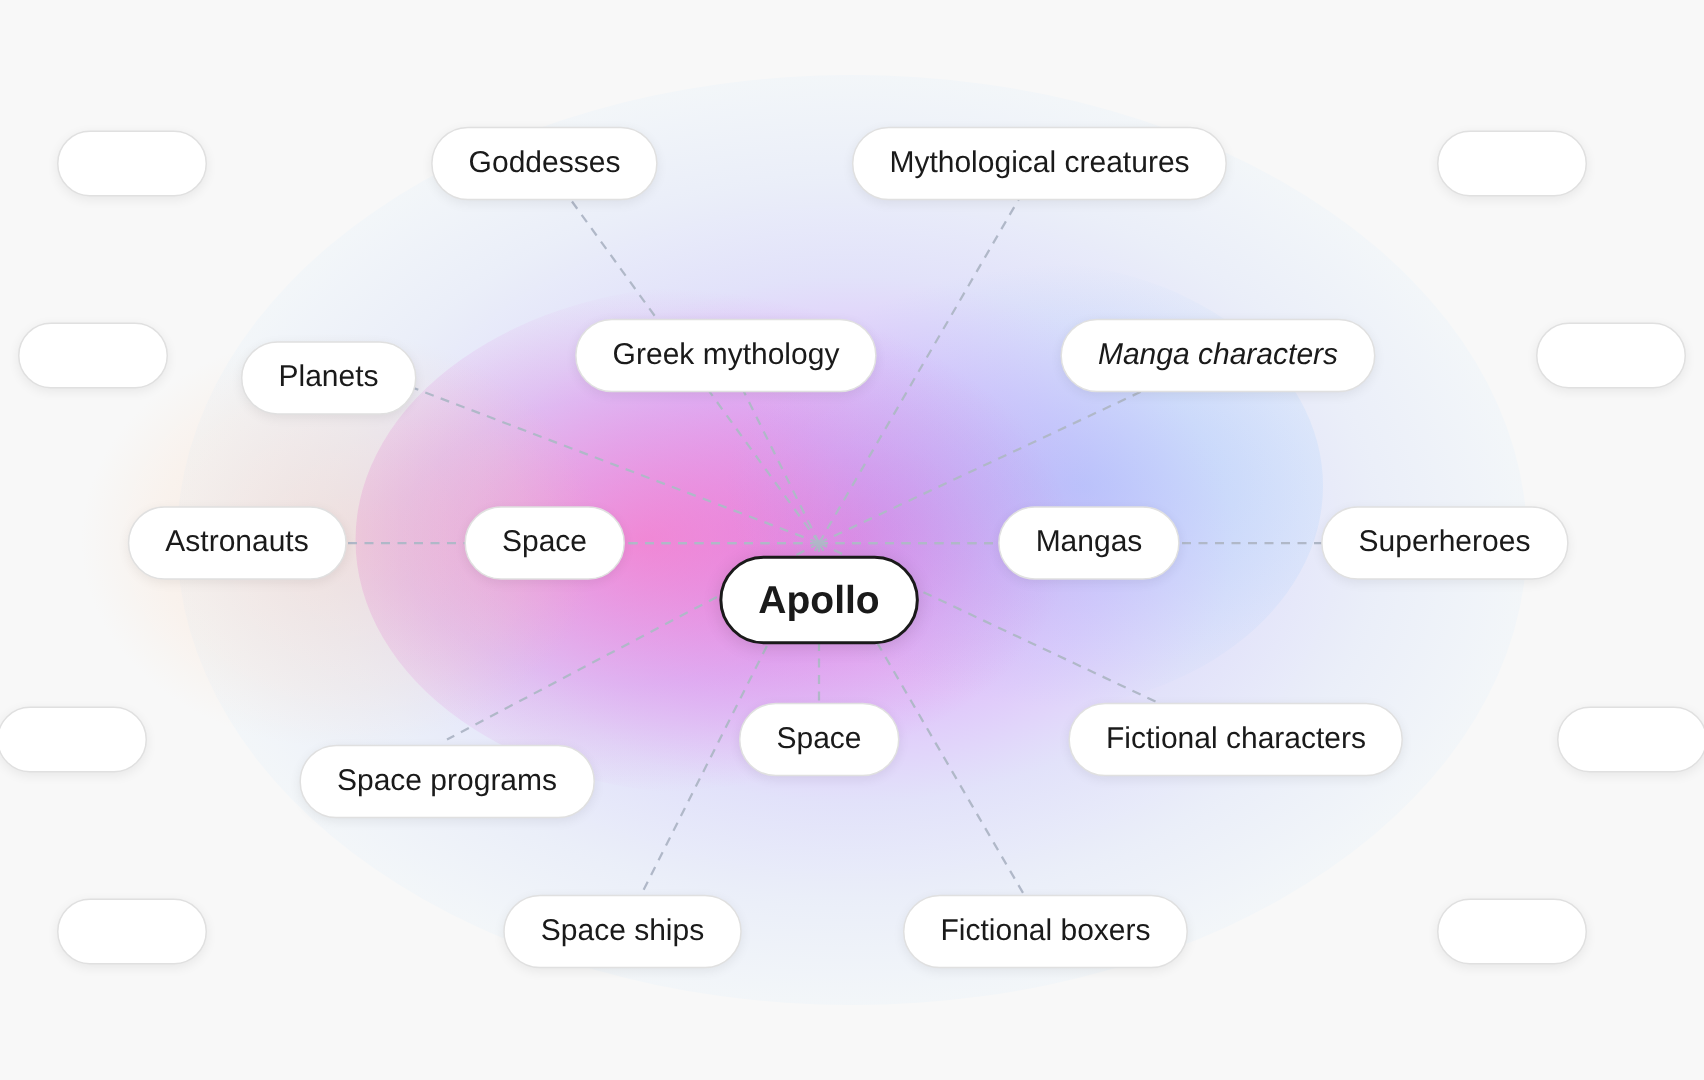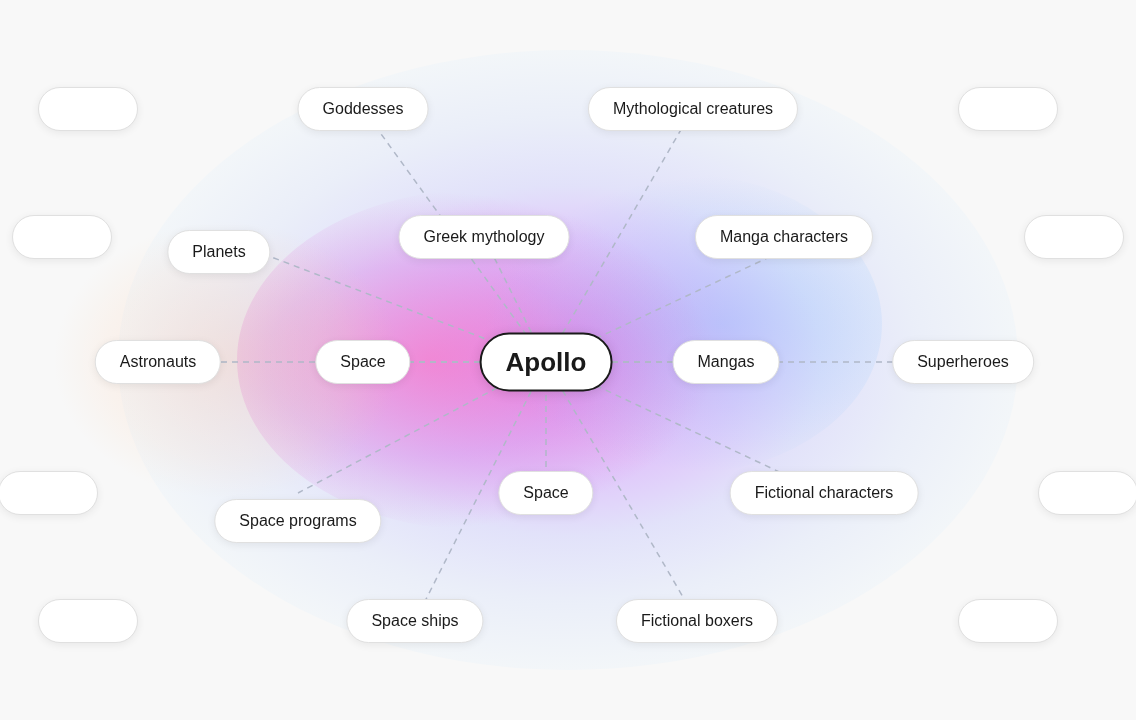--- a/index.html
+++ b/index.html
@@ -95,29 +95,30 @@
       align-items: center;
       justify-content: center;
       white-space: nowrap;
       cursor: pointer;
       box-shadow: 0 2px 8px rgba(0,0,0,0.07);
       transform: translate(-50%, -50%);
       user-select: none;
     }
 
     .node span {
-      font-size: 16px;
+      font-size: 20px;
       font-weight: 500;
       color: #1a1a1a;
       padding: 12px 24px;
     }
 
     .node.center {
       border: 2.5px solid #1a1a1a;
       box-shadow: 0 2px 12px rgba(0,0,0,0.12);
+      margin-top: 38px;
     }
 
     .node.center span {
       font-size: 26px;
       font-weight: 600;
     }
 
     .node.stub {
       width: 100px;
       height: 44px;
@@ -156,21 +157,21 @@
   </div>
 <div class="node" style="left: 693px; top: 109px;">
     <span>Mythological creatures</span>
   </div>
 <div class="node" style="left: 219px; top: 252px;">
     <span>Planets</span>
   </div>
 <div class="node" style="left: 484px; top: 237px;">
     <span>Greek mythology</span>
   </div>
-<div class="node" style="left: 784px; top: 237px;">
+<div class="node" style="left: 812px; top: 237px; font-style: italic;">
     <span>Manga characters</span>
   </div>
 <div class="node" style="left: 158px; top: 362px; align-items: center;">
     <span>Astronauts</span>
   </div>
 <div class="node" style="left: 363px; top: 362px;">
     <span>Space</span>
   </div>
 <div class="node" style="left: 726px; top: 362px;">
     <span>Mangas</span>

